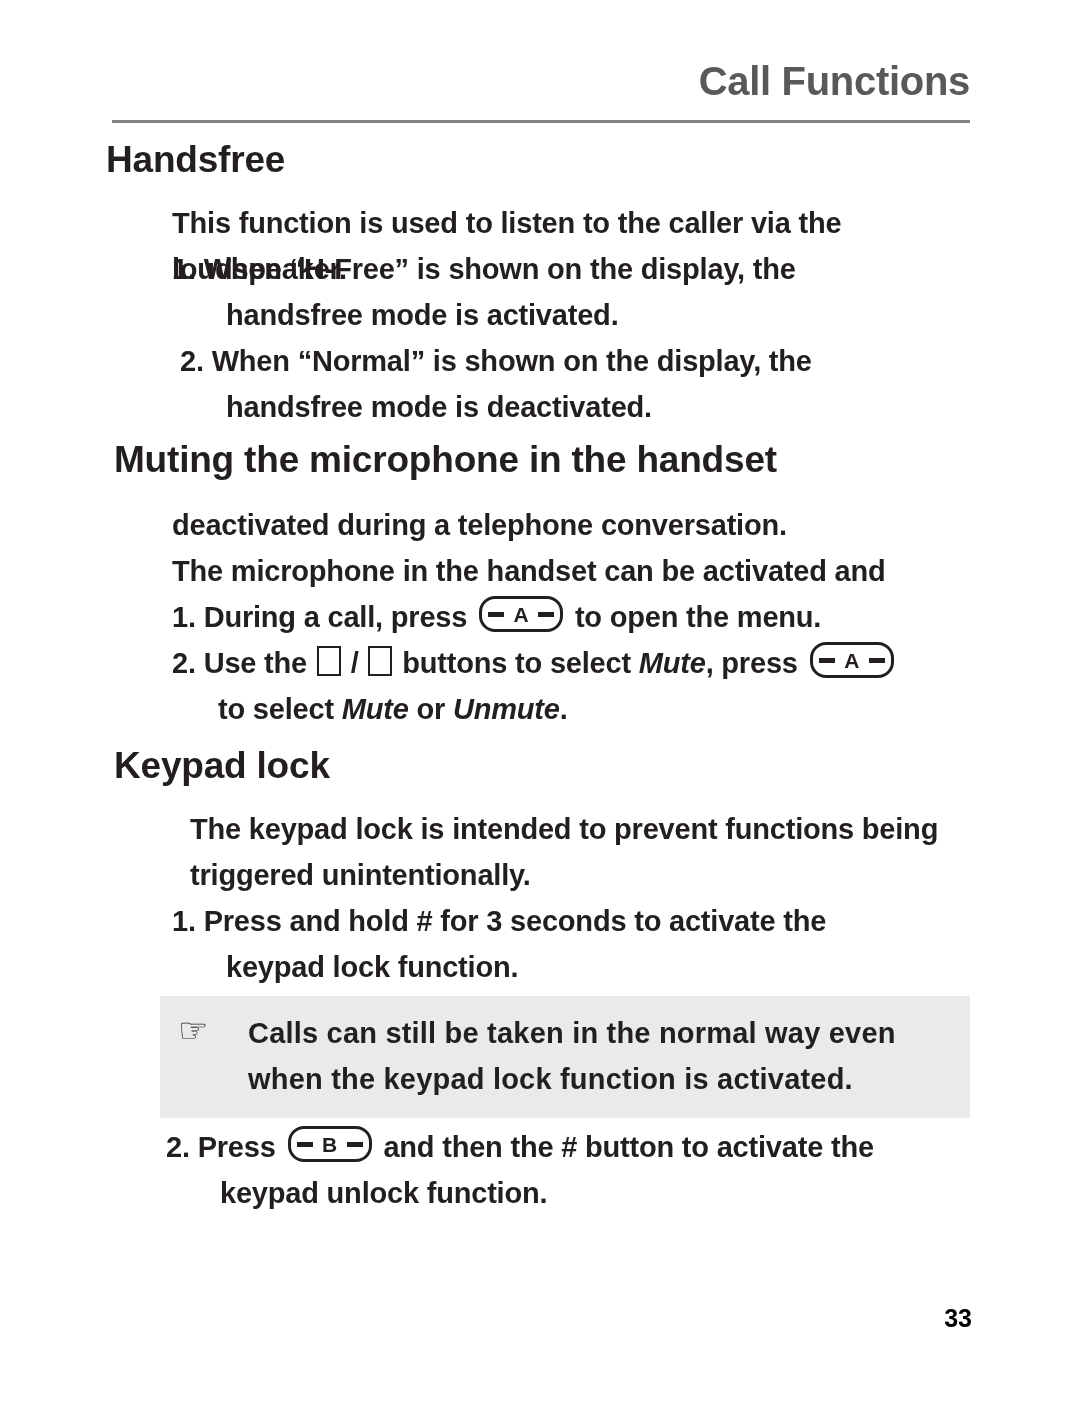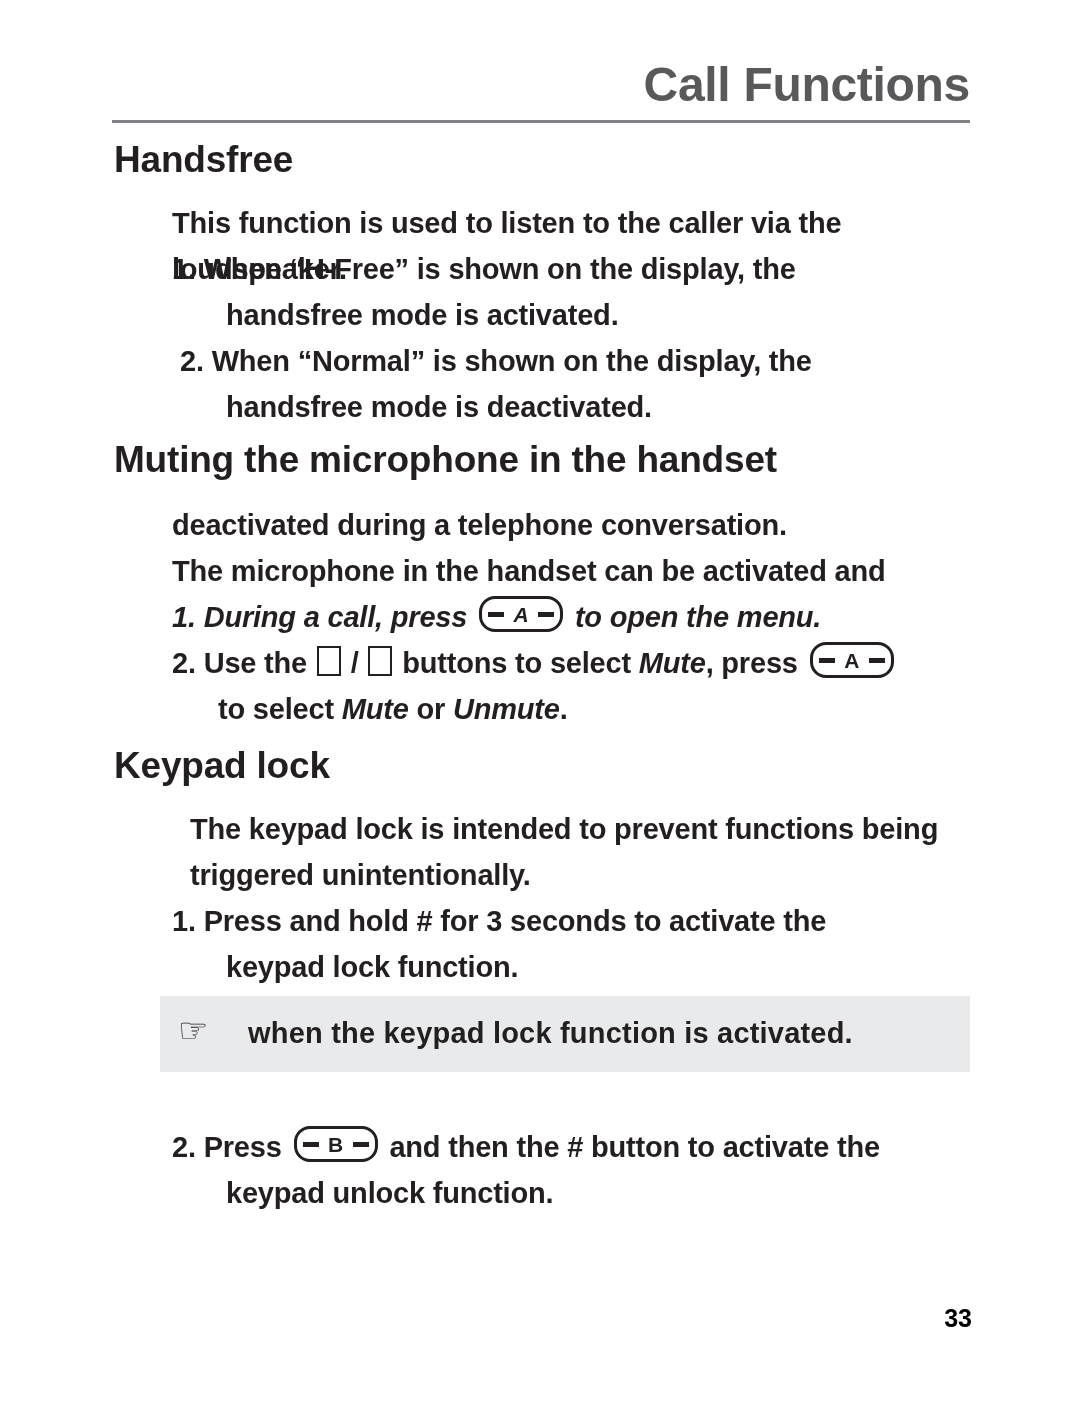--- a/index.html
+++ b/index.html
@@ -25,21 +25,21 @@
 
   
   .header {
     position: absolute;
     left: 112px;
     top: 60px;
     width: 858px;
     text-align: right;
   }
   .header-title {
-    font-size: 48px;
+    font-size: 40px;
     font-weight: bold;
     color: #58595b;
     letter-spacing: -0.3px;
     line-height: 1.05;
   }
   .header-rule {
     position: absolute;
     left: 112px;
     top: 120px;
     width: 858px;
@@ -57,21 +57,21 @@
 
   h2.section {
     font-size: 37px;
     font-weight: bold;
     color: #231f20;
     margin: 0;
     padding: 0;
     line-height: 1.1;
     letter-spacing: -0.2px;
   }
-  .sec-handsfree { position: absolute; left: 114px; top: 6px; }
+  .sec-handsfree { position: absolute; left: 106px; top: 6px; }
   .sec-muting    { position: absolute; left: 114px; top: 306px; }
   .sec-keypad    { position: absolute; left: 114px; top: 612px; }
 
   .para, .step {
     font-size: 29px;
     font-weight: bold;
     line-height: 46px;
     color: #231f20;
     letter-spacing: -0.2px;
   }
@@ -80,27 +80,27 @@
 
   
   .hf-intro { left: 172px; top: 66px; width: 830px; }
   .hf-1     { left: 172px; top: 112px; width: 800px; }
   .hf-2     { left: 180px; top: 204px; width: 800px; }
   .indent   { display: block; padding-left: 54px; }
   .indent2  { display: block; padding-left: 46px; }
 
   
   .mt-intro { left: 172px; top: 368px; width: 810px; }
-  .mt-1     { left: 172px; top: 460px; width: 830px; font-style: italic; }
+  .mt-1     { left: 172px; top: 460px; width: 830px; }
   .mt-2     { left: 172px; top: 506px; width: 830px; }
 
   
   .kp-intro { left: 190px; top: 672px; width: 830px; }
   .kp-1     { left: 172px; top: 764px; width: 830px; }
-  .kp-2     { left: 172px; top: 990px; width: 830px; }
+  .kp-2     { left: 166px; top: 990px; width: 830px; }
 
   .italic { font-style: italic; font-weight: bold; }
 
   
   .keyglyph {
     display: inline-block;
     vertical-align: -5px;
     width: 78px;
     height: 30px;
     border: 3px solid #231f20;
@@ -254,20 +254,21 @@
 
     <div class="blk step kp-1">
       <span>1. Press and hold # for 3 seconds to activate the</span>
       <span class="indent">keypad lock function.</span>
     </div>
 
     <div class="note">
       <div class="note-inner">
         <div class="note-hand">☞</div>
         <div class="note-text">
+          <span>Calls can still be taken in the normal way even</span>
           <span style="display:block">when the keypad lock function is activated.</span>
         </div>
       </div>
     </div>
 
     <div class="blk step kp-2">
       <span>2. Press</span>
       <span class="keyglyph">
         <span class="bar l"></span>
         <span class="lbl">B</span>

